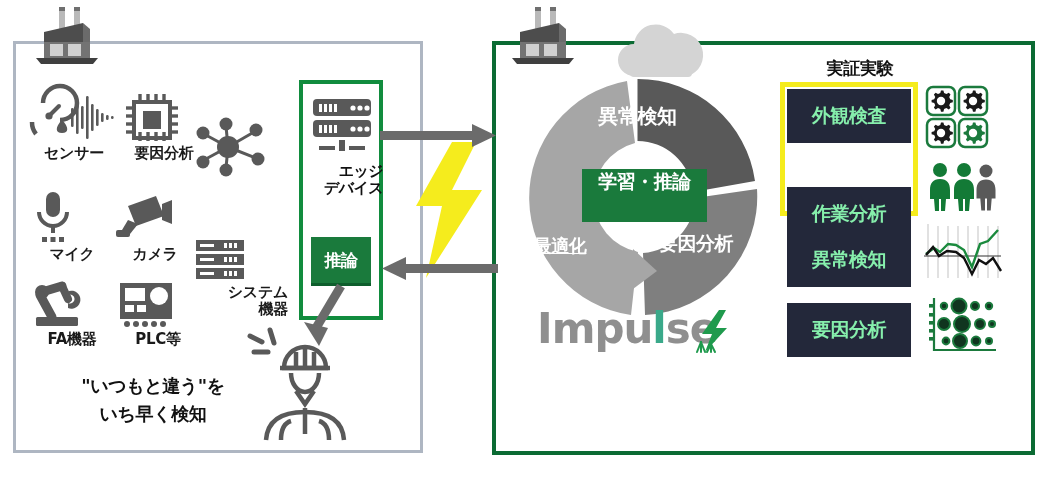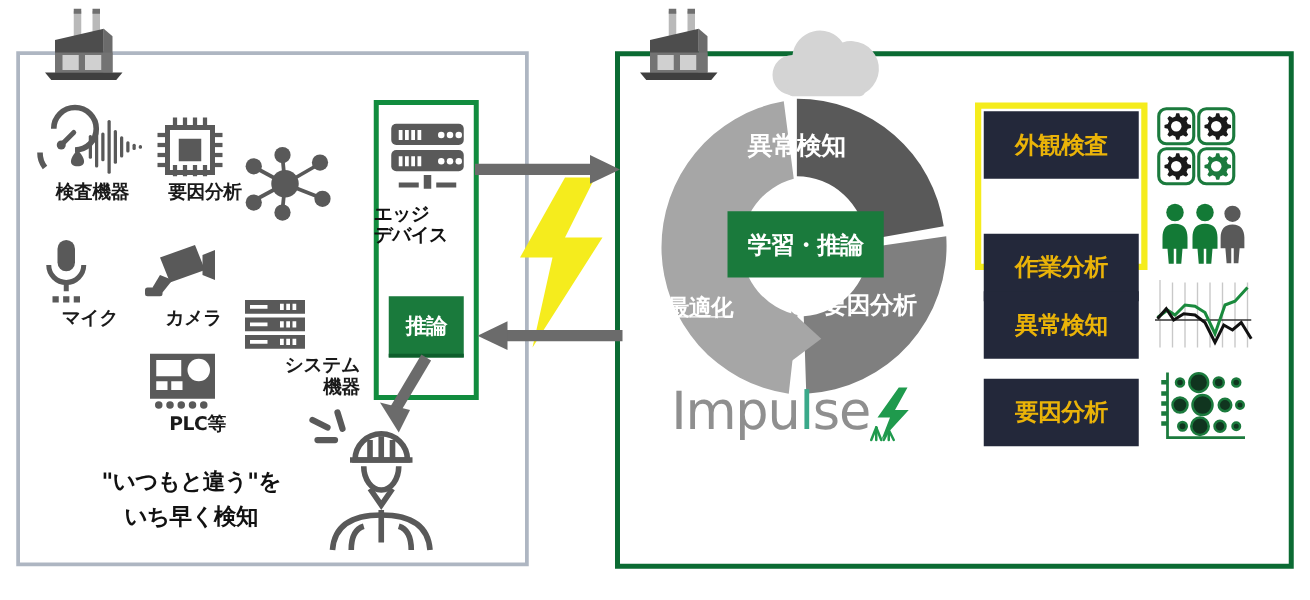--- a/index.html
+++ b/index.html
@@ -28,21 +28,21 @@
     font-size:15px; line-height:1.12; letter-spacing:-0.3px; white-space:pre-line;
   }
 
   
   #edge-box{
     position:absolute; left:299px; top:80px; width:84px; height:240px;
     border:4px solid #118c3e; background:#fff;
   }
   #edge-label{
     position:absolute; left:299px; top:163px; width:84px;
-    text-align:left; font-size:15px; font-weight:bold; color:#111;
+    text-align:right; font-size:15px; font-weight:bold; color:#111;
     line-height:1.1; letter-spacing:-0.6px; white-space:pre-line;
   }
   #inference-box{
     position:absolute; left:311px; top:237px; width:60px; height:49px;
     background:#1a7a3c; border-bottom:3px solid #0e5e2c;
     display:flex; align-items:center; justify-content:center;
   }
   #inference-box span{ color:#fff; font-size:17px; font-weight:bold; letter-spacing:-0.5px;}
 
   
@@ -63,47 +63,47 @@
   #donut-wrap{ position:absolute; left:505px; top:75px; width:265px; height:245px; }
   .donut-label{
     position:absolute; color:#fff; font-weight:bold; letter-spacing:-0.4px;
     text-align:center; white-space:nowrap;
   }
   #lbl-anomaly{ left:0; top:28px; width:265px; font-size:20px; }
   #lbl-opt{ left:10px; top:159px; width:90px; font-size:18px;text-decoration:underline; }
   #lbl-factor{ left:136px; top:156px; width:110px; font-size:19px; }
   #center-chip{
     position:absolute; left:77px; top:94px; width:125px; height:53px;
-    background:#1a7a3c; display:flex; align-items:center; justify-content:center;
+    background:#1a7a3c; display:flex; justify-content:center;
   }
   #center-chip span{ color:#fff; font-size:19px; font-weight:bold; letter-spacing:-0.5px; }
 
   
   #impulse{ position:absolute; left:537px; top:312px; width:200px; height:48px; }
   #impulse-text{
     font-family:"DejaVu Sans","Liberation Sans",sans-serif;
-    font-size:42px; font-weight:400; color:#8f8f8f; letter-spacing:-1px;
+    font-size:42px; font-weight:700; color:#8f8f8f; letter-spacing:-1px;
     position:absolute; left:0; top:-4px; line-height:1;
   }
   #impulse-text .accent{ color:#3aa98a; }
 
   
   #exp-title{
     position:absolute; left:795px; top:57px; width:130px; text-align:center;
     font-size:17px; font-weight:bold; color:#111; letter-spacing:-0.3px;
   }
   #yellow-frame{
     position:absolute; left:780px; top:82px; width:138px; height:134px;
     border:5px solid #f5ec1d; background:transparent;
   }
   .dark-box{
     position:absolute; left:787px; width:124px; height:54px;
     background:#23283a; display:flex; align-items:center; justify-content:center;
   }
-  .dark-box span{ color:#eab308; font-size:19px; font-weight:bold; letter-spacing:-0.5px; }
+  .dark-box span{ color:#86efac; font-size:19px; font-weight:bold; letter-spacing:-0.5px; }
   #box-0{ top:89px; } #box-1{ top:155px;margin-top:32px; } #box-2{ top:233px; } #box-3{ top:303px; }
 
   .right-icon{ position:absolute; }
   #ic-0{ left:926px; top:86px; }
   #ic-1{ left:928px; top:162px; }
   #ic-2{ left:922px; top:222px; }
   #ic-3{ left:928px; top:296px; }
 
   
   #right-caption{
@@ -149,21 +149,21 @@
           <rect x="55" y="16" width="2.6" height="23" rx="1.2"></rect>
           <rect x="60" y="6" width="2.6" height="43" rx="1.2"></rect>
           <rect x="65" y="14" width="2.6" height="27" rx="1.2"></rect>
           <rect x="70" y="19" width="2.6" height="17" rx="1.2"></rect>
           <rect x="75" y="23" width="2.6" height="9" rx="1.2"></rect>
           <rect x="80" y="25" width="2.6" height="5" rx="1.2"></rect>
           <rect x="85" y="26" width="2.6" height="3" rx="1.2"></rect>
         </g>
       </svg>
     </span>
-    <span class="lbl">検査機器</span>
+    <span class="lbl">センサー</span>
   </div>
 
   <div class="dev" style="left:122px;top:90px;width:84px;">
     <span class="glyph">
       <svg width="62" height="55" viewBox="0 0 62 55">
         <g stroke="#595959" stroke-width="3.4">
           <line x1="18" y1="4" x2="18" y2="13"></line>
             <line x1="26" y1="4" x2="26" y2="13"></line>
           <line x1="34" y1="4" x2="34" y2="13"></line>
             <line x1="42" y1="4" x2="42" y2="13"></line>
@@ -258,20 +258,33 @@
           <rect x="32" y="33" width="3" height="5"></rect>
             <rect x="37" y="33" width="3" height="5"></rect>
             <rect x="42" y="33" width="3" height="5"></rect>
         </g>
       </svg>
     </span>
     <span class="lbl">システム
 機器</span>
   </div>
 
+  <div class="dev" style="left:28px;top:277px;width:88px;">
+    <span class="glyph">
+      <svg width="60" height="54" viewBox="0 0 60 54">
+        <circle cx="14" cy="15" r="7" fill="#595959"></circle>
+        <path d="M14 15 L34 9" stroke="#595959" stroke-width="9" stroke-linecap="round"></path>
+        <path d="M34 9 L40 22" stroke="#595959" stroke-width="8" stroke-linecap="round"></path>
+        <path d="M41 14 a9 9 0 1 1 -1 17 l0 -5 a4.5 4.5 0 1 0 0 -8 z" fill="#595959"></path>
+        <path d="M12 18 L24 40" stroke="#595959" stroke-width="9" stroke-linecap="round"></path>
+        <rect x="8" y="40" width="42" height="9" rx="1.5" fill="#595959"></rect>
+      </svg>
+    </span>
+    <span class="lbl">FA機器</span>
+  </div>
 
   <div class="dev" style="left:116px;top:277px;width:84px;">
     <span class="glyph">
       <svg width="60" height="54" viewBox="0 0 60 54">
         <rect x="4" y="6" width="52" height="36" fill="#595959"></rect>
         <rect x="9" y="11" width="20" height="13" fill="#ffffff"></rect>
         <circle cx="43" cy="19" r="9" fill="#ffffff"></circle>
         <rect x="9" y="28" width="9" height="7" fill="#ffffff"></rect>
         <rect x="21" y="28" width="9" height="7" fill="#ffffff"></rect>
         <g fill="#595959">
@@ -438,20 +451,21 @@
             <path d="M8 44 L8 34"></path>
             <path d="M12 44 L8 34"></path>
           <path d="M14 44 L18 36"></path>
             <path d="M18 44 L18 36"></path>
             <path d="M22 44 L18 36"></path>
         </g>
       </svg>
     </span>
   </div>
 
+  <div id="exp-title">実証実験</div>
   <div id="yellow-frame"></div>
 
   <div class="dark-box" id="box-0">
     <span>外観検査</span>
   </div>
   <div class="dark-box" id="box-1">
     <span>作業分析</span>
   </div>
   <div class="dark-box" id="box-2">
     <span>異常検知</span>

